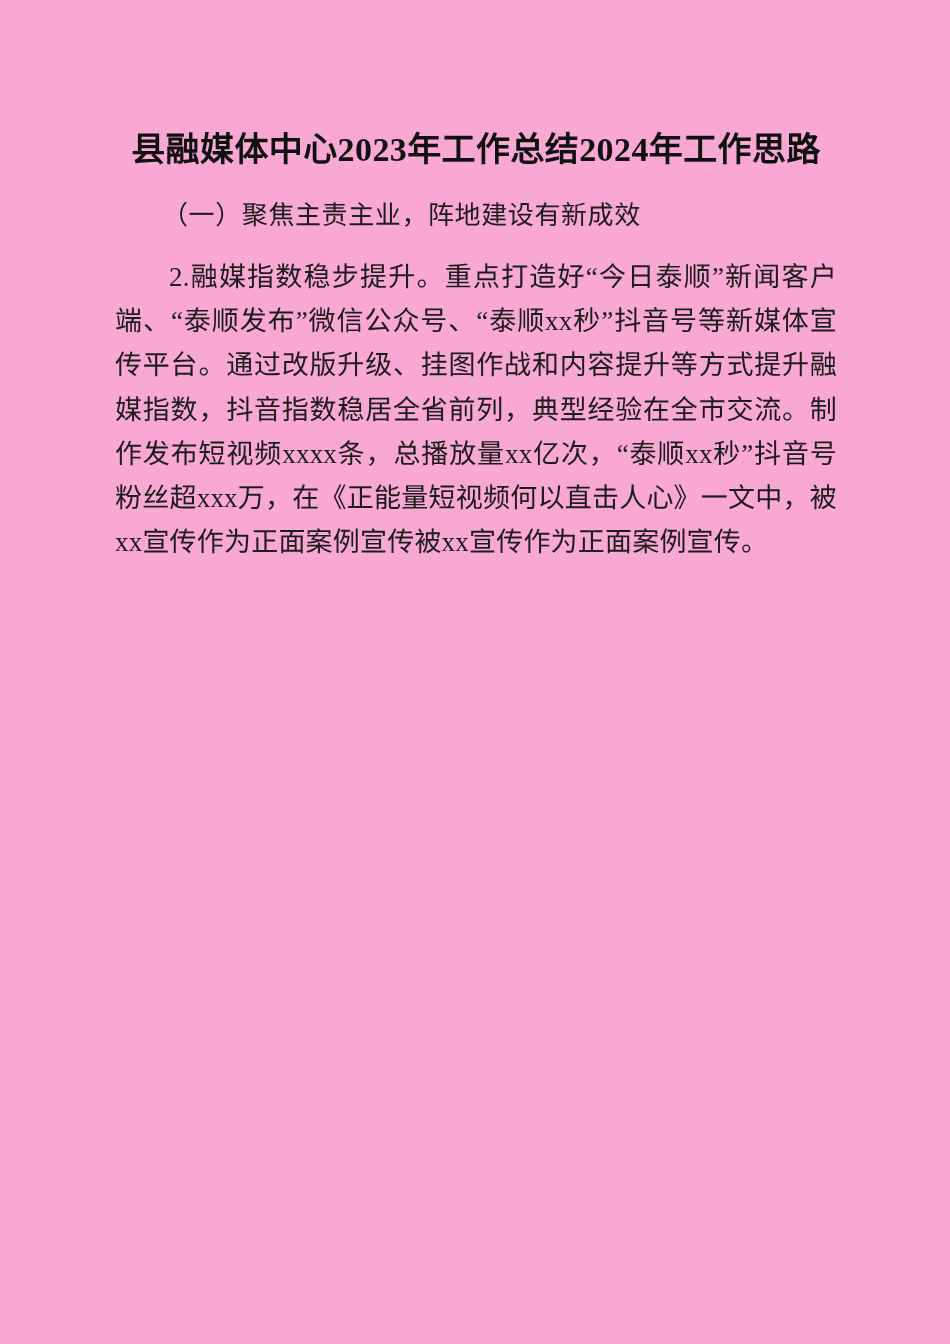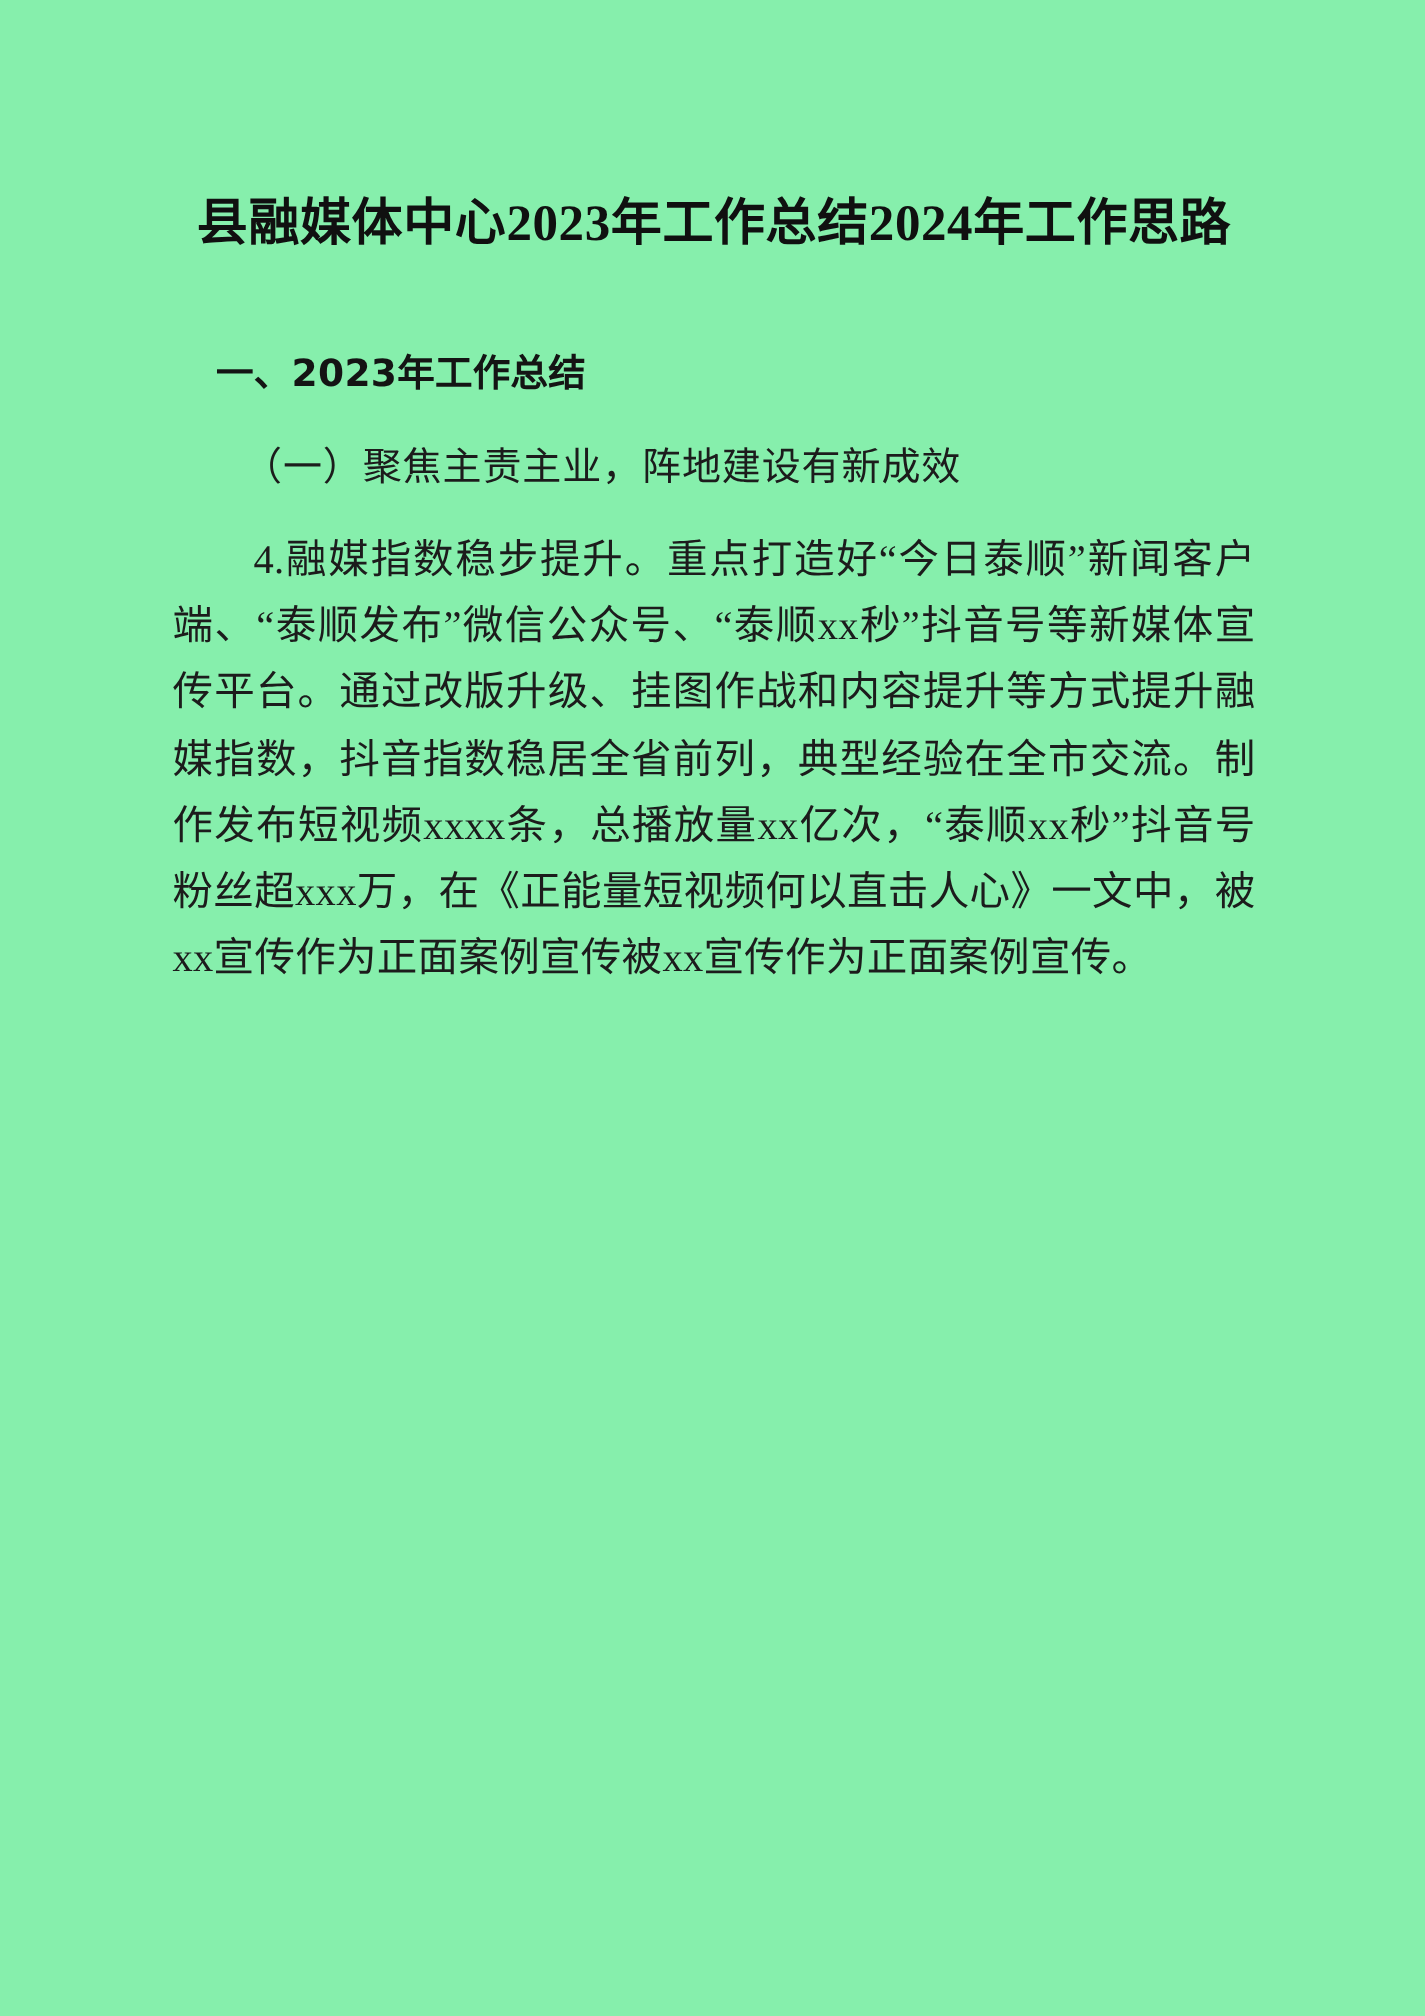--- a/index.html
+++ b/index.html
@@ -15,21 +15,21 @@
     overflow: hidden;
     font-family: "Liberation Serif", "DejaVu Serif", serif;
     color: #1a1a1a;
     -webkit-font-smoothing: antialiased;
   }
 
   .page {
     position: relative;
     width: 950px;
     height: 1344px;
-    background: #86efac;
+    background: #f9a8d4;
     box-sizing: border-box;
   }
 
   
   .doc-body {
     position: absolute;
     left: 115px;
     top: 0;
     width: 722px;
   }
@@ -95,23 +95,22 @@
 </style>
 </head>
 <body>
 
 <div class="page">
 
   <div class="doc-body">
 
     <h1 class="doc-title">县融媒体中心2023年工作总结2024年工作思路</h1>
 
-    <h2 class="heading-1">一、2023年工作总结</h2>
 
     <h3 class="heading-2">（一）聚焦主责主业，阵地建设有新成效</h3>
 
 
-    <p class="para">4.融媒指数稳步提升。重点打造好“今日泰顺”新闻客户端、“泰顺发布”微信公众号、“泰顺xx秒”抖音号等新媒体宣传平台。通过改版升级、挂图作战和内容提升等方式提升融媒指数，抖音指数稳居全省前列，典型经验在全市交流。制作发布短视频xxxx条，总播放量xx亿次，“泰顺xx秒”抖音号粉丝超xxx万，在《正能量短视频何以直击人心》一文中，被xx宣传作为正面案例宣传被xx宣传作为正面案例宣传。</p>
+    <p class="para">2.融媒指数稳步提升。重点打造好“今日泰顺”新闻客户端、“泰顺发布”微信公众号、“泰顺xx秒”抖音号等新媒体宣传平台。通过改版升级、挂图作战和内容提升等方式提升融媒指数，抖音指数稳居全省前列，典型经验在全市交流。制作发布短视频xxxx条，总播放量xx亿次，“泰顺xx秒”抖音号粉丝超xxx万，在《正能量短视频何以直击人心》一文中，被xx宣传作为正面案例宣传被xx宣传作为正面案例宣传。</p>
 
 
   </div>
 
 </div>
 
 </body></html>

